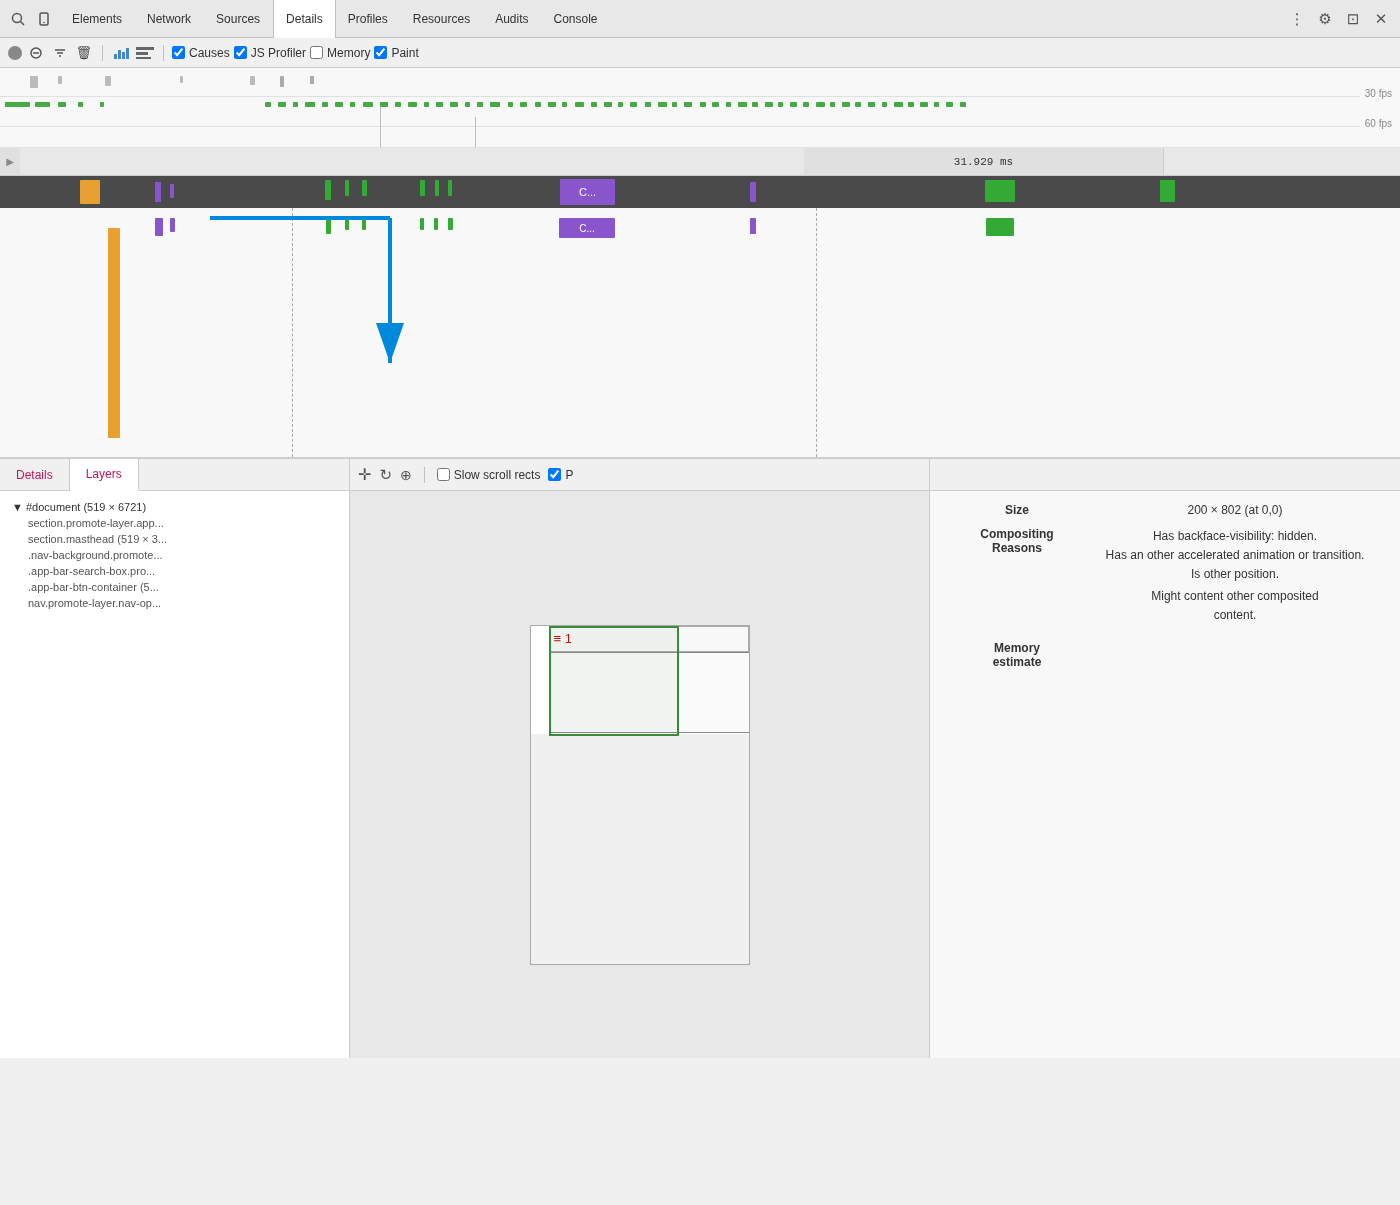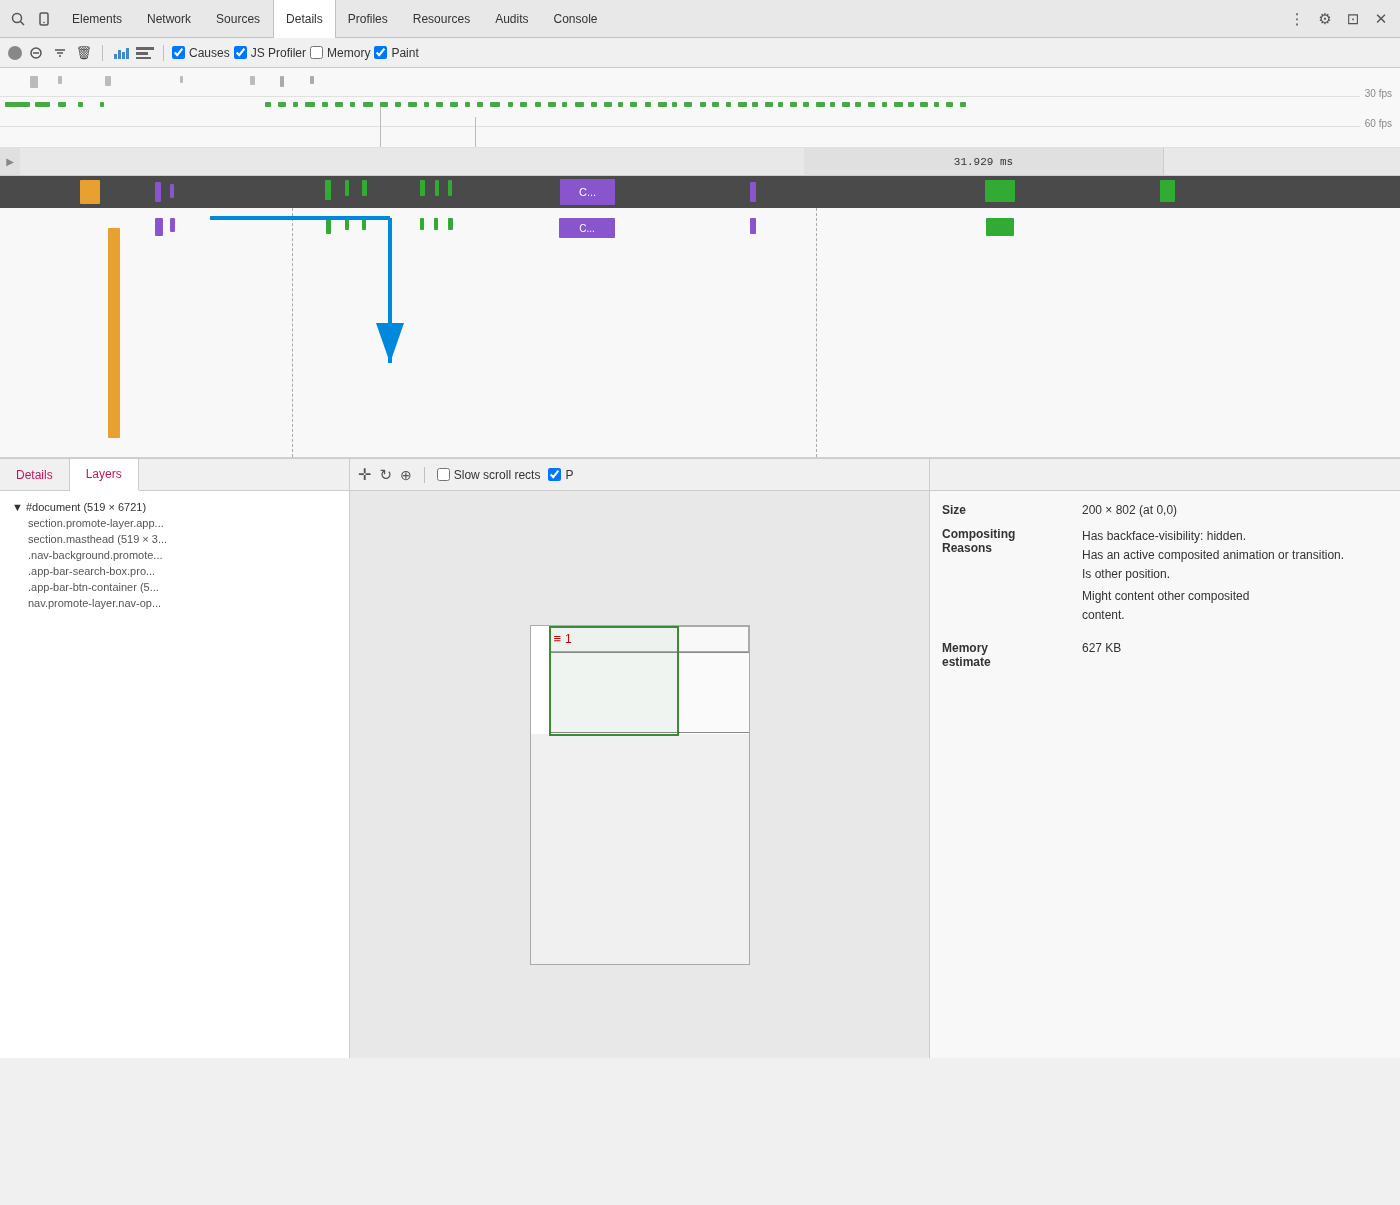--- a/index.html
+++ b/index.html
@@ -244,23 +244,24 @@
       width: 470px;
       background: #f8f8f8;
       display: flex; flex-direction: column;
     }
     .right-panel-spacer {
       height: 32px;
       background: #f0f0f0;
       border-bottom: 1px solid #ccc;
     }
     .properties-content {
-      padding: 12px 12px;
+      padding: 12px 25px;
       flex: 1;
       overflow-y: auto;
+      text-align: center;
     }
     .prop-row {
       display: flex;
       margin-bottom: 10px;
       font-size: 12px;
     }
     .prop-label {
       font-weight: bold;
       color: #333;
       min-width: 140px;
@@ -691,30 +692,29 @@
       <div class="prop-row">
         <div class="prop-label">Size</div>
         <div class="prop-value">200 × 802 (at 0,0)</div>
       </div>
 
       <div class="prop-row" style="margin-bottom:16px;">
         <div class="prop-label" style="white-space:pre-wrap;">Compositing
 Reasons</div>
         <div class="prop-value multiline">
           <div>Has backface-visibility: hidden.</div>
-          <div>Has an active composited animation or transition.</div>
+          <div>Has an other accelerated animation or transition.</div>
           <div>Is other position.</div>
           <div style="margin-top:2px;">Might content other composited</div>
           <div>content.</div>
         </div>
       </div>
 
       <div class="prop-row" style="margin-bottom:16px;">
         <div class="prop-label" style="white-space:pre-wrap;">Memory
 estimate</div>
-        <div class="prop-value">627 KB</div>
       </div>
 
 
     </div>
   </div>
 
 </div>
 
 </body></html>

